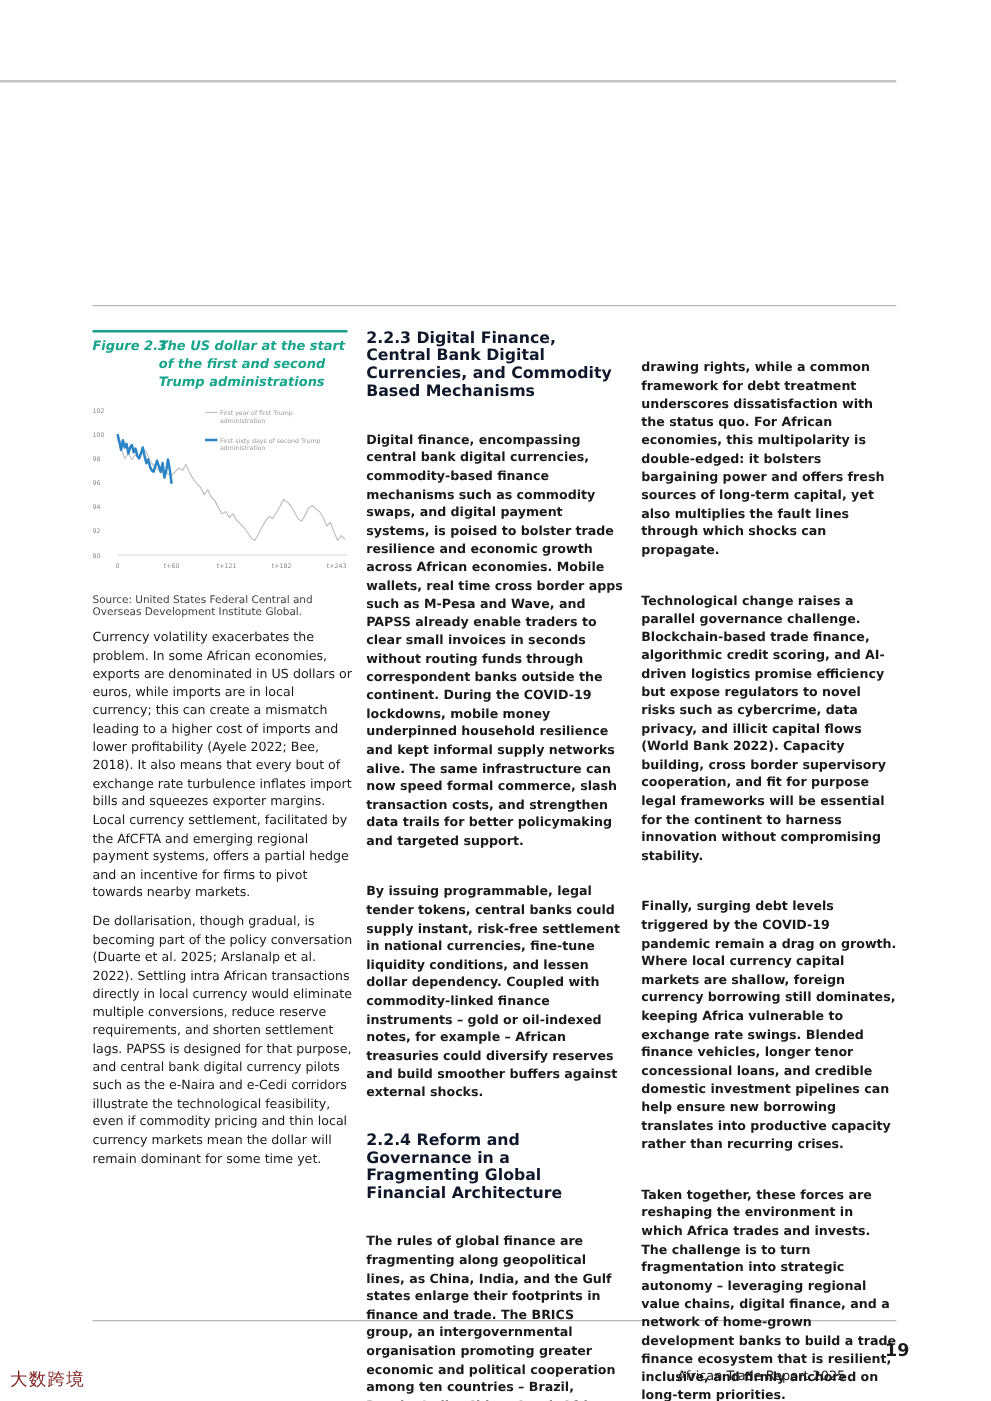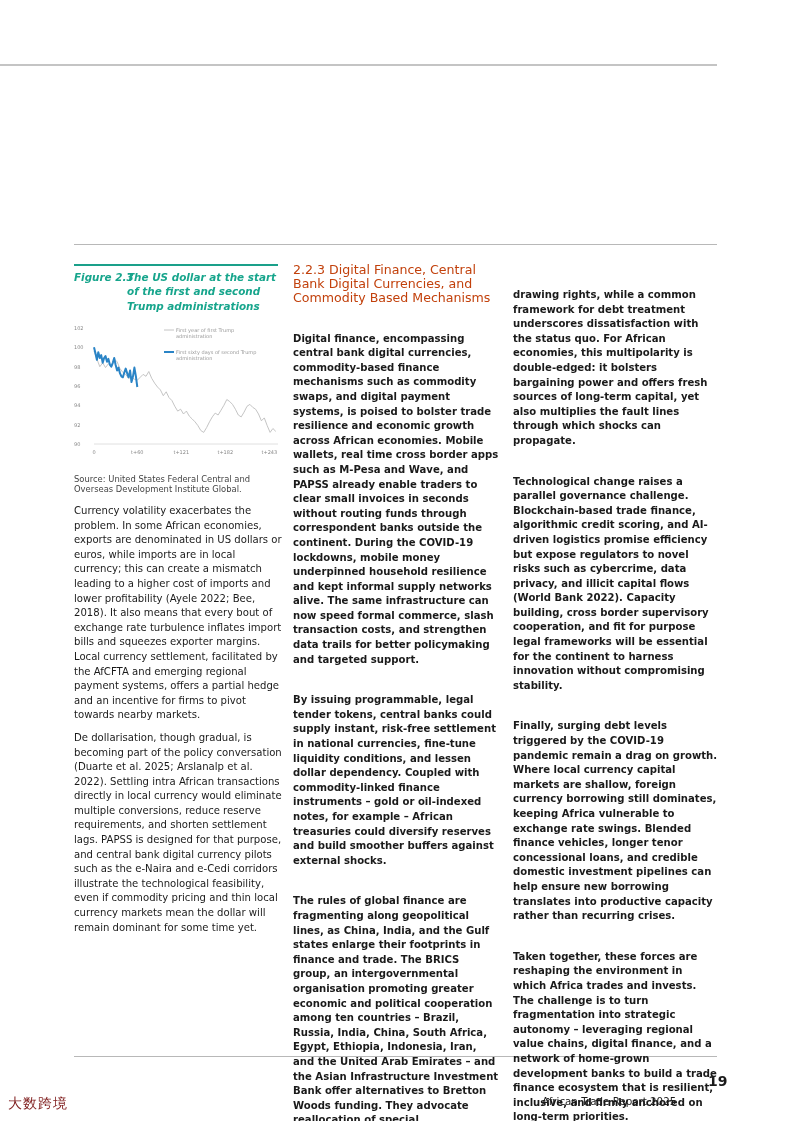--- a/index.html
+++ b/index.html
@@ -6,21 +6,21 @@
   body { width:793px; height:1121px; position:relative; overflow:hidden; font-family:"DejaVu Sans", sans-serif; color:#1a1a1a; }
   .rule { position:absolute; height:0; border-top:1px solid #b8b8b8; }
   .col { position:absolute; }
   .fig-rule { position:absolute; left:74px; top:264px; width:204px; border-top:2px solid #1aa08a; }
   .fig-caption { position:absolute; left:74px; top:270px; width:210px; font-size:10.4px; font-weight:bold; color:#17a58c; line-height:14.4px;font-style:italic; }
   .fig-caption .num { position:absolute; left:0; top:0; }
   .fig-caption .title { display:block; padding-left:53px; }
   .source { position:absolute; left:74px; top:475px; width:210px; font-size:8.4px; color:#444; line-height:9.6px; }
   .body-text { font-size:10.1px; line-height:14.6px; color:#1a1a1a; margin:0 0 8px 0; }
   .bold { font-weight:bold;margin-top:26px; }
-  h3 { margin:0 0 6px 0; font-size:12.6px; line-height:14.2px; color:#c2410c; font-weight:normal; }
+  h3 { margin:0 0 6px 0; font-size:12.6px; line-height:14.2px; color:#0f172a; font-weight:bold; }
   .footer-title { position:absolute; left:542px; top:1073px; font-size:10.3px; color:#1a1a1a;margin-top:22px; }
   .footer-page { position:absolute; left:708px; top:1073px; font-size:14px; font-weight:bold; color:#1a1a1a; }
   .watermark { position:absolute; left:8px; top:1095px; font-size:14px; color:#7f1d1d; letter-spacing:1px; }
   svg text { font-family:"DejaVu Sans", sans-serif; }
 </style>
 </head>
 <body>
 
 <div class="rule" style="left:0; top:64px; width:717px; border-top:2px solid #c4c4c4;"></div>
 <div class="rule" style="left:74px; top:244px; width:643px;"></div>
@@ -68,20 +68,21 @@
 
 <div class="col" style="left:74px; top:504px; width:208px;">
   <p class="body-text">Currency volatility exacerbates the problem. In some African economies, exports are denominated in US dollars or euros, while imports are in local currency; this can create a mismatch leading to a higher cost of imports and lower profitability (Ayele 2022; Bee, 2018). It also means that every bout of exchange rate turbulence inflates import bills and squeezes exporter margins. Local currency settlement, facilitated by the AfCFTA and emerging regional payment systems, offers a partial hedge and an incentive for firms to pivot towards nearby markets.</p>
   <p class="body-text">De dollarisation, though gradual, is becoming part of the policy conversation (Duarte et al. 2025; Arslanalp et al. 2022). Settling intra African transactions directly in local currency would eliminate multiple conversions, reduce reserve requirements, and shorten settlement lags. PAPSS is designed for that purpose, and central bank digital currency pilots such as the  e-Naira and e-Cedi corridors illustrate the technological feasibility, even if commodity pricing and thin local currency markets mean the dollar will remain dominant for some time yet.</p>
 </div>
 
 <div class="col" style="left:293px; top:263px; width:206px;">
   <h3>2.2.3 Digital Finance, Central Bank Digital Currencies, and Commodity Based Mechanisms</h3>
   <p class="body-text bold">Digital finance, encompassing central bank digital currencies, commodity-based finance mechanisms such as commodity swaps, and digital payment systems, is poised to bolster trade resilience and economic growth across African economies. Mobile wallets, real time cross border apps such as M-Pesa and Wave, and PAPSS already enable traders to clear small invoices in seconds without routing funds through correspondent banks outside the continent. During the COVID-19 lockdowns, mobile money underpinned household resilience and kept informal supply networks alive. The same infrastructure can now speed formal commerce, slash transaction costs, and strengthen data trails for better policymaking and targeted support.</p>
   <p class="body-text bold">By issuing programmable, legal tender tokens, central banks could supply instant, risk-free settlement in national currencies, fine-tune liquidity conditions, and lessen dollar dependency. Coupled with commodity-linked finance instruments – gold  or oil-indexed notes, for example – African treasuries could diversify reserves and build smoother buffers against external shocks.</p>
+  <h3 style="margin-top:22px;">2.2.4 Reform and Governance in a Fragmenting Global Financial Architecture</h3>
   <p class="body-text bold">The rules of global finance are fragmenting along geopolitical lines, as China, India, and the Gulf states enlarge their footprints in finance and trade. The BRICS group, an intergovernmental organisation promoting greater economic and political cooperation among ten countries – Brazil, Russia, India, China, South Africa, Egypt, Ethiopia, Indonesia, Iran, and the United Arab Emirates – and the Asian Infrastructure Investment Bank offer alternatives to Bretton Woods funding. They advocate reallocation of special</p>
 </div>
 
 <div class="col" style="left:513px; top:262px; width:206px;">
   <p class="body-text bold">drawing rights, while a common framework for debt treatment underscores dissatisfaction with the status quo. For African economies, this multipolarity is double-edged: it bolsters bargaining power and offers fresh sources of long-term capital, yet also multiplies the fault lines through which shocks can propagate.</p>
   <p class="body-text bold">Technological change raises a parallel governance challenge. Blockchain-based trade finance, algorithmic credit scoring, and AI-driven logistics promise efficiency but expose regulators to novel risks such as cybercrime, data privacy, and illicit capital flows (World Bank 2022). Capacity building, cross border supervisory cooperation, and fit for purpose legal frameworks will be essential for the continent to harness innovation without compromising stability.</p>
   <p class="body-text bold">Finally, surging debt levels triggered by the COVID-19 pandemic remain a drag on growth. Where local currency capital markets are shallow, foreign currency borrowing still dominates, keeping Africa vulnerable to exchange rate swings. Blended finance vehicles, longer tenor concessional loans, and credible domestic investment pipelines can help ensure new borrowing translates into productive capacity rather than recurring crises.</p>
   <p class="body-text bold">Taken together, these forces are reshaping the environment in which Africa trades and invests. The challenge is to turn fragmentation into strategic autonomy – leveraging regional value chains, digital finance, and a network of home-grown development banks to build a trade finance ecosystem that is resilient, inclusive, and firmly anchored on long-term priorities.</p>
 </div>
 

